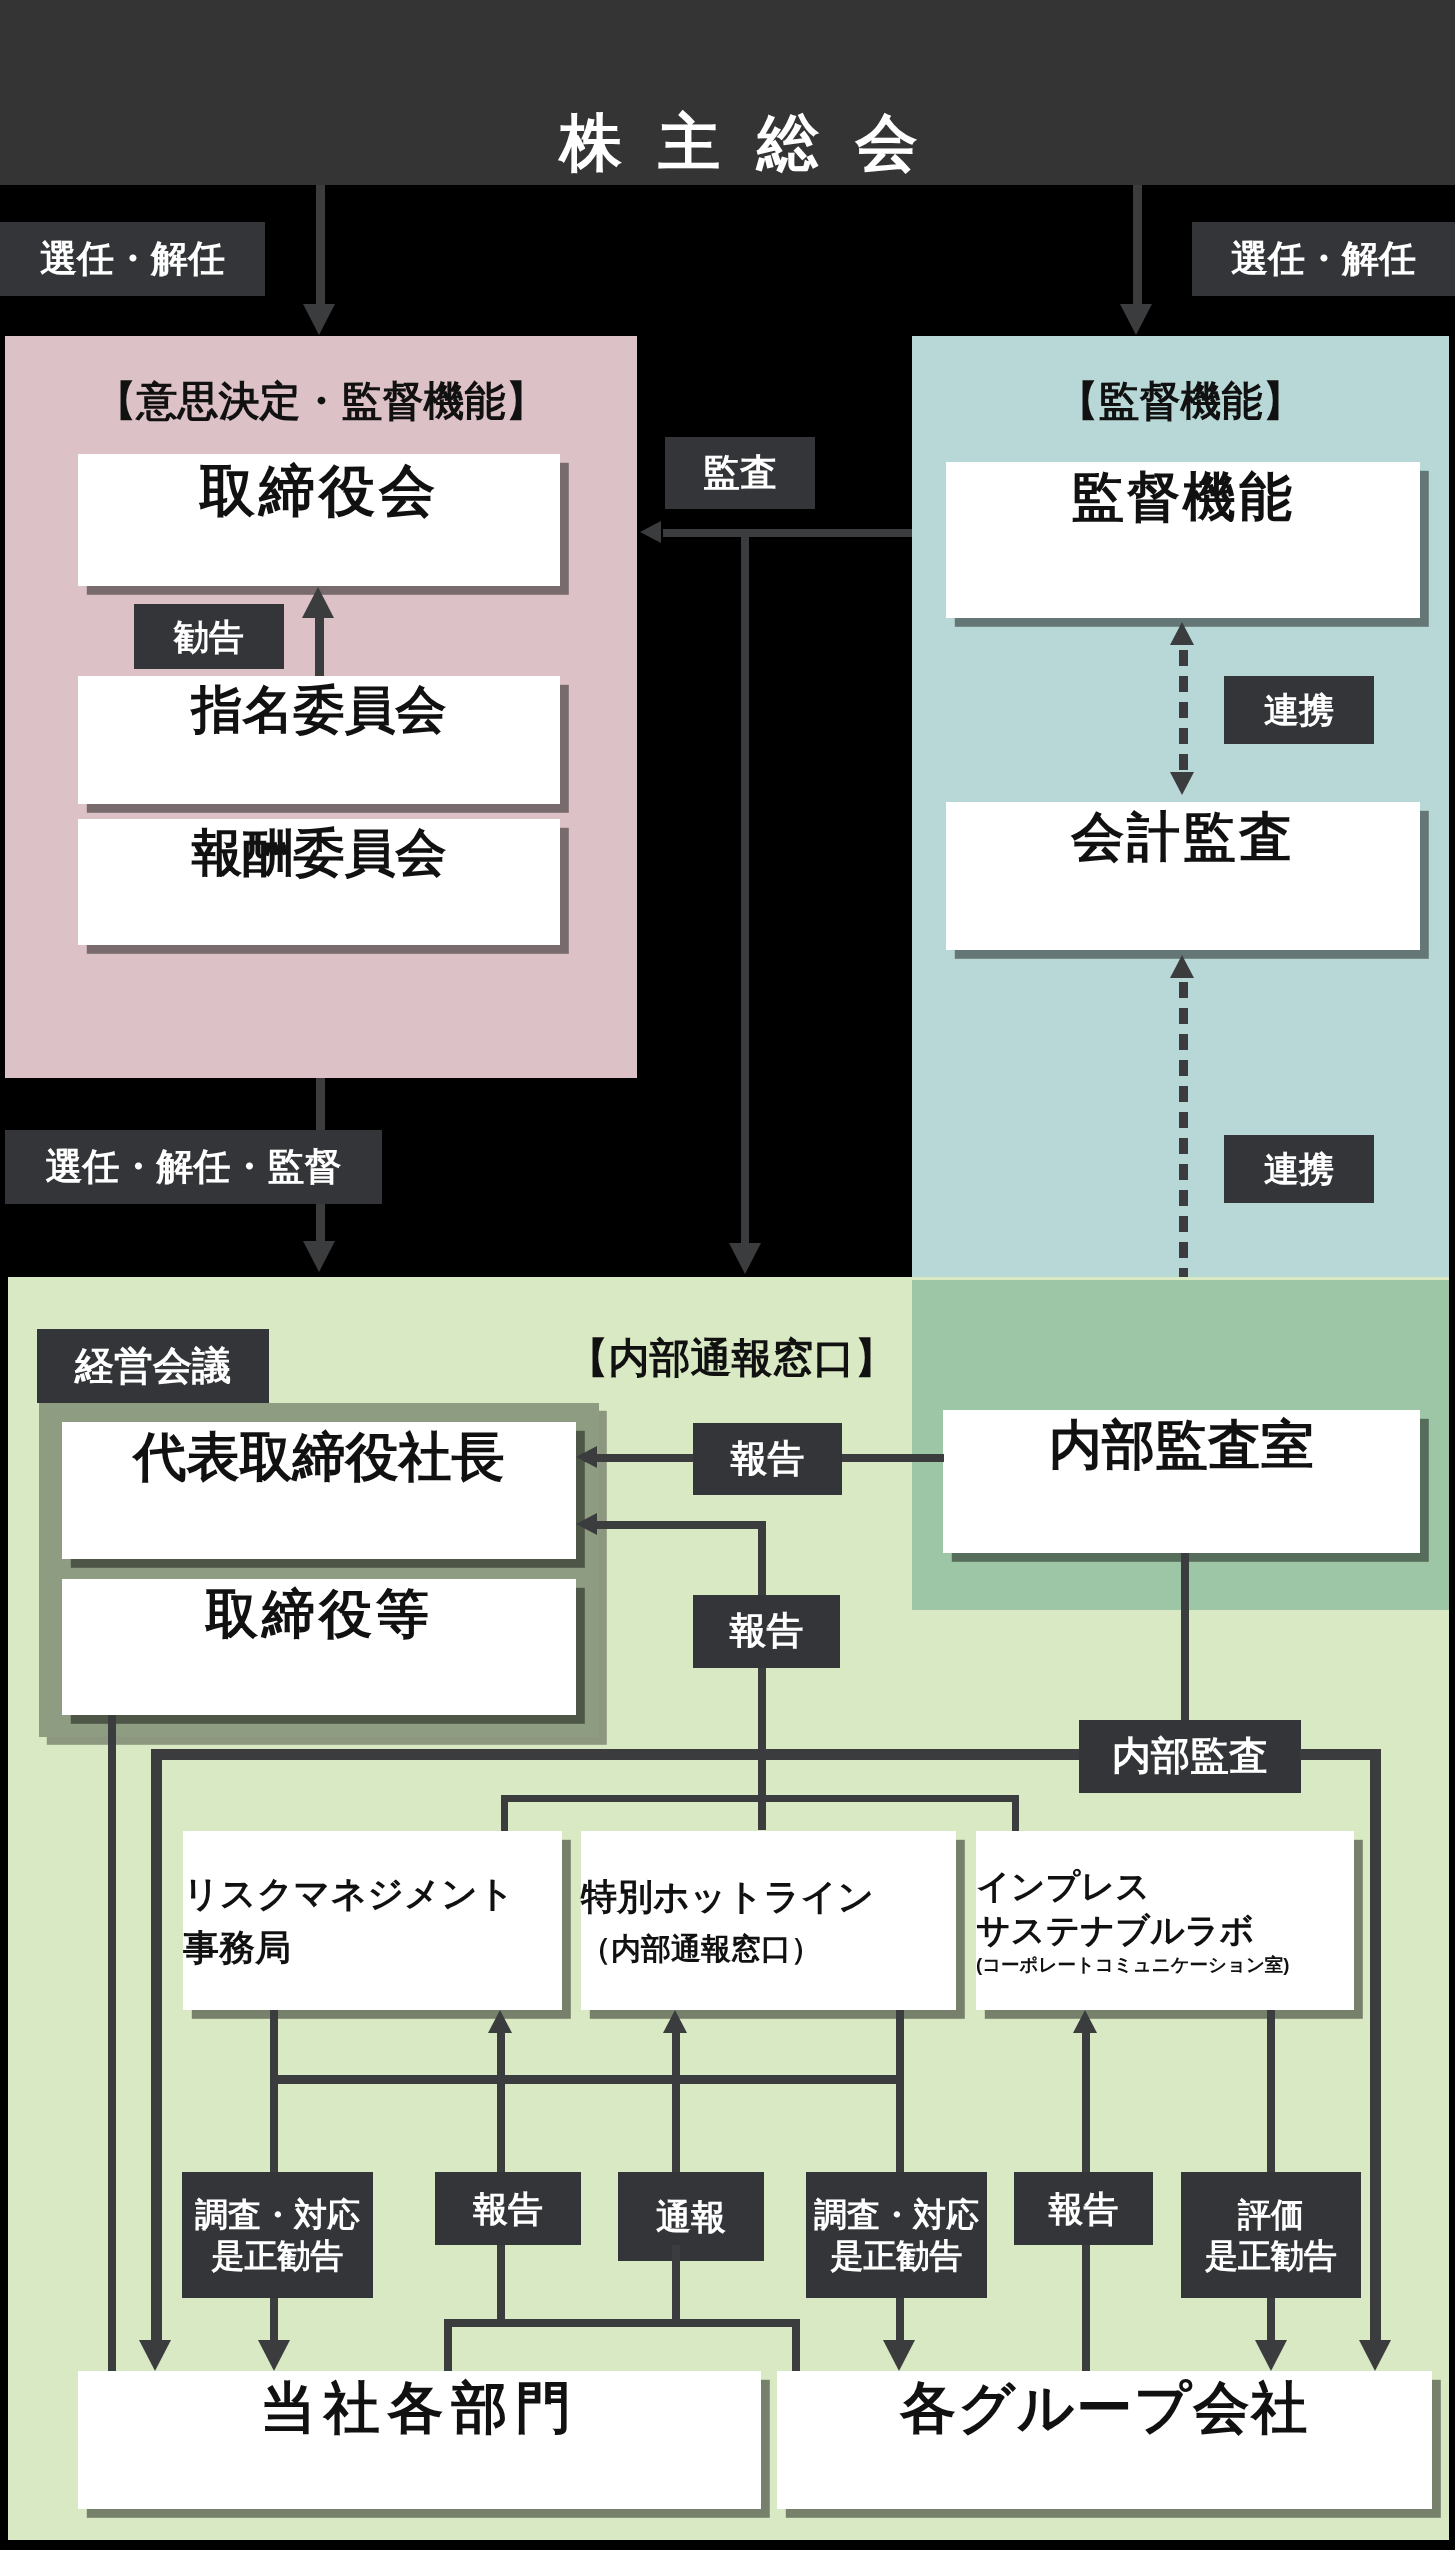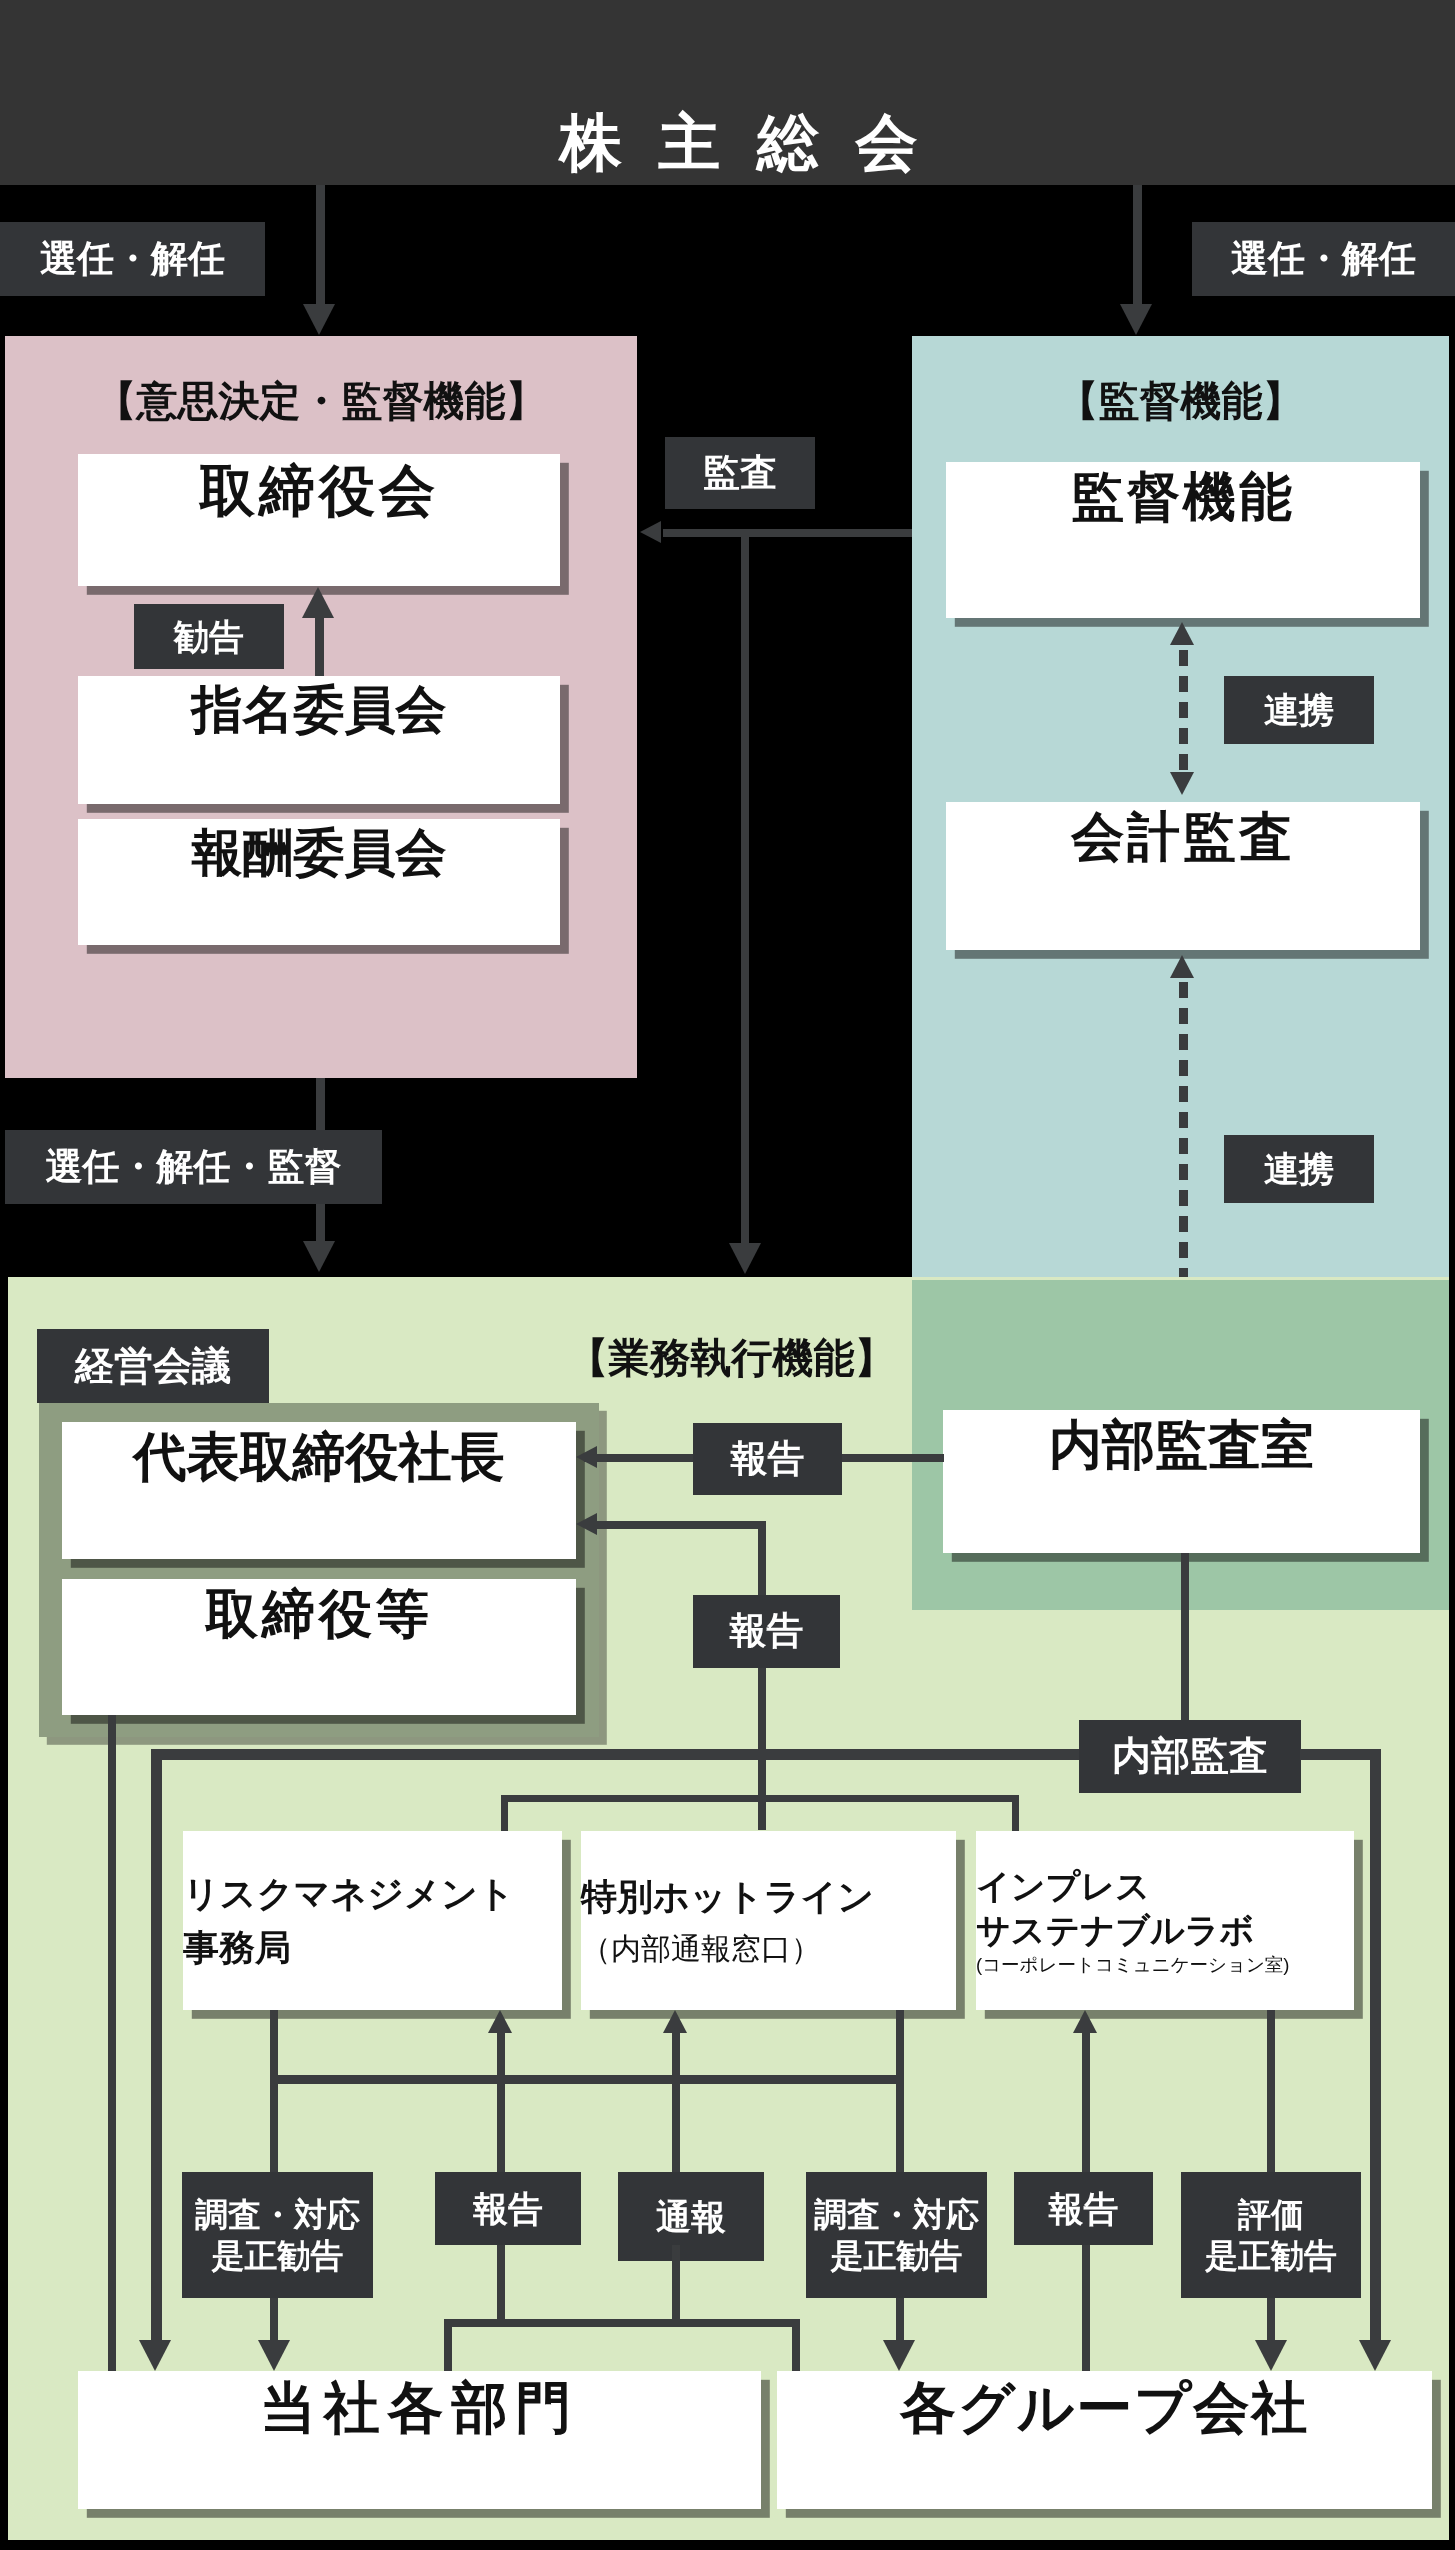--- a/index.html
+++ b/index.html
@@ -22,21 +22,21 @@
   
   .ah{position:absolute;width:0;height:0;}
   .ah.down{border-left:16.5px solid transparent;border-right:16.5px solid transparent;border-top:31px solid #3a3c3e;}
   .ah.up{border-left:16.5px solid transparent;border-right:16.5px solid transparent;border-bottom:31px solid #3a3c3e;}
   .ah.left{border-top:14.6px solid transparent;border-bottom:14.6px solid transparent;border-right:27px solid #3a3c3e;}
   .ah.sm.down{border-left:12.6px solid transparent;border-right:12.6px solid transparent;border-top:23px solid #3a3c3e;}
   .ah.sm.up{border-left:12.6px solid transparent;border-right:12.6px solid transparent;border-bottom:23px solid #3a3c3e;}
   .ah.sm.left{border-top:11.7px solid transparent;border-bottom:11.7px solid transparent;border-right:21.4px solid #3a3c3e;}
   
   .dash{position:absolute;width:8.8px;background:repeating-linear-gradient(180deg,#3a3c3e 0 15.6px,transparent 15.6px 26px);}
-  .sub{font-weight:400;}
+  .sub{font-weight:700;}
 </style>
 </head>
 <body>
 
 <div id="canvas">
 
   <div class="panel" style="left:0;top:0;width:1455px;height:185px;background:#343434;display:flex;align-items:flex-end;justify-content:center;padding-left:16px;">
     <div style="color:#fff;font-weight:700;font-size:62px;letter-spacing:9.7px;">株 主 総 会</div>
   </div>
 
@@ -110,21 +110,21 @@
   <div class="ln" style="left:316px;top:1078px;width:8.8px;height:165px;"></div>
   <div class="ah down" style="left:303px;top:1241px;"></div>
   <div class="dlab" style="left:4.9px;top:1130px;width:377px;height:74px;font-size:37px;">
     <span>選任・解任・監督</span>
   </div>
 
   <div class="panel" style="left:7.8px;top:1277px;width:1441px;height:1263px;background:#d9e9c3;"></div>
 
   <div class="panel" style="left:912px;top:1280px;width:537px;height:330px;background:#9dc6a6;"></div>
 
-  <div class="ptitle" style="left:566px;top:1331px;width:331px;font-size:41px;">【業務執行機能】</div>
+  <div class="ptitle" style="left:566px;top:1331px;width:331px;font-size:41px;">【内部通報窓口】</div>
 
   <div class="dlab" style="left:37px;top:1329px;width:232px;height:74px;font-size:39px;">
     <span>経営会議</span>
   </div>
 
   <div class="panel" style="left:39px;top:1403px;width:560px;height:334px;background:#8e9d81;box-shadow:7.8px 7.8px 0 rgba(0,0,0,.35);"></div>
 
   <div class="wbox" style="left:62px;top:1422px;width:514px;height:137px;font-size:53px;">
     <span>代表取締役社長</span>
   </div>

